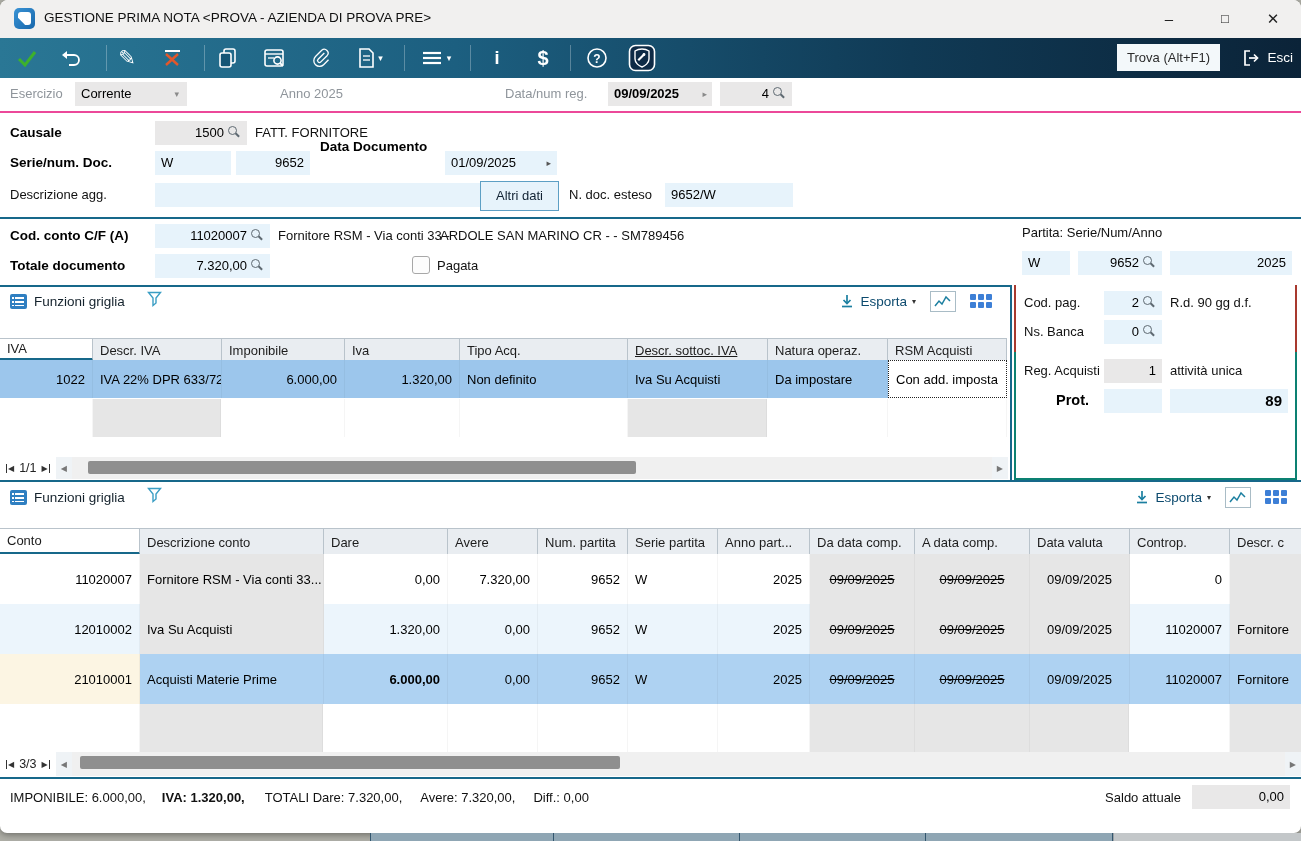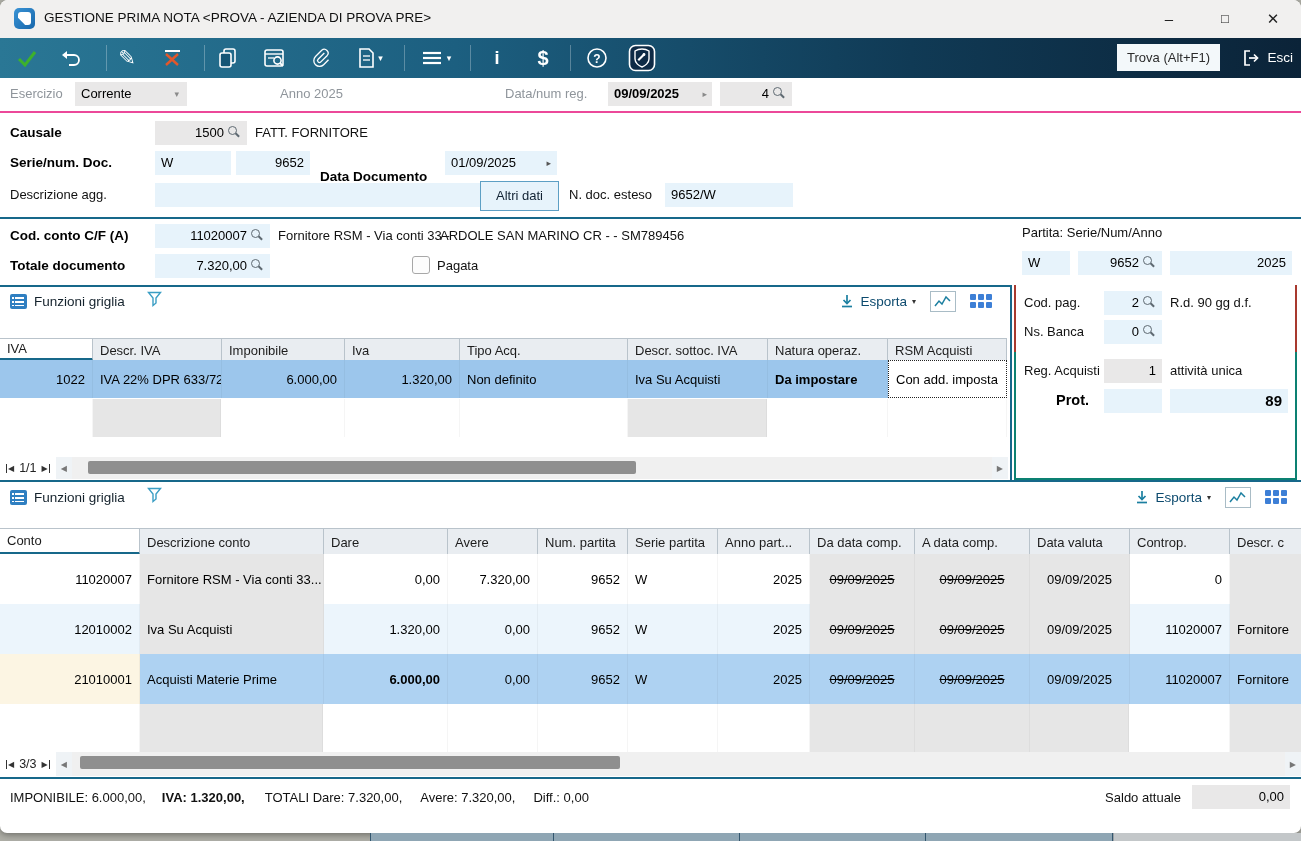--- a/index.html
+++ b/index.html
@@ -194,21 +194,21 @@
   <div class="a" style="left:0;top:113px;width:1301px;height:104px;border-bottom:2px solid #17688a;background:#fff;">
     <span class="a lblb" style="left:10px;top:12px;">Causale</span>
     <span class="f f-gray a tr" style="left:155px;top:8px;width:92px;">
       <span>1500</span><span class="lens"></span>
     </span>
     <span class="a lbl" style="left:255px;top:12px;">FATT. FORNITORE</span>
 
     <span class="a lblb" style="left:10px;top:42px;">Serie/num. Doc.</span>
     <span class="f f-blue a" style="left:155px;top:38px;width:76px;"><span>W</span></span>
     <span class="f f-blue a tr" style="left:236px;top:38px;width:74px;"><span>9652</span></span>
-    <span class="a lblb" style="left:320px;top:56px;">Data Documento</span>
+    <span class="a lblb" style="left:320px;top:26px;">Data Documento</span>
     <span class="f f-blue a" style="left:445px;top:38px;width:112px;">
       <span>01/09/2025</span>
       <span class="a" style="right:6px;top:0;font-size:9px;color:#555;">▸</span>
     </span>
 
     <span class="a lbl" style="left:10px;top:74px;">Descrizione agg.</span>
     <span class="f f-blue a" style="left:155px;top:70px;width:325px;"><span></span></span>
     <span class="a" style="left:480px;top:68px;width:79px;height:30px;background:#e7f3fb;border:1px solid #5d9fc4;box-sizing:border-box;text-align:center;line-height:28px;font-size:13px;color:#123;"><span>Altri dati</span></span>
     <span class="a lbl" style="left:569px;top:74px;">N. doc. esteso</span>
     <span class="f f-blue a" style="left:665px;top:70px;width:128px;"><span>9652/W</span></span>
@@ -296,32 +296,32 @@
           </span>
     </span>
   </div>
 
   <div class="hrow" style="left:0;top:338px;width:1007px;height:22px;">
     <span class="hc first" style="width:93px;">IVA</span>
     <span class="hc" style="width:129px;">Descr. IVA</span>
     <span class="hc" style="width:123px;">Imponibile</span>
     <span class="hc" style="width:115px;">Iva</span>
     <span class="hc" style="width:168px;">Tipo Acq.</span>
-    <span class="hc" style="width:140px;">Descr. sottoc. IVA</span>
+    <span class="hc" style="width:140px;text-decoration:underline;">Descr. sottoc. IVA</span>
     <span class="hc" style="width:120px;">Natura operaz.</span>
     <span class="hc" style="width:119px;">RSM Acquisti</span>
   </div>
   <div class="grow" style="left:0;top:360px;width:1007px;height:38px;background:#9cc6ec;">
     <span class="gc r" style="width:93px;">1022</span>
     <span class="gc" style="width:129px;">IVA 22% DPR 633/72</span>
     <span class="gc r" style="width:123px;">6.000,00</span>
     <span class="gc r" style="width:115px;">1.320,00</span>
     <span class="gc" style="width:168px;">Non definito</span>
     <span class="gc" style="width:140px;">Iva Su Acquisti</span>
-    <span class="gc" style="width:120px;font-weight:bold;">Da impostare</span>
+    <span class="gc" style="width:120px;">Da impostare</span>
     <span class="gc" style="width:119px;background:#fff;border:1.5px dotted #222;box-sizing:border-box;">Con add. imposta</span>
   </div>
   <div class="grow" style="left:0;top:399px;width:1007px;height:38px;background:#fff;">
     <span class="gc" style="width:93px;"></span>
     <span class="gc gray" style="width:128px;margin-right:1px;"></span>
     <span class="gc" style="width:123px;"></span>
     <span class="gc" style="width:115px;"></span>
     <span class="gc" style="width:168px;"></span>
     <span class="gc gray" style="width:139px;margin-right:1px;"></span>
     <span class="gc" style="width:120px;"></span>

